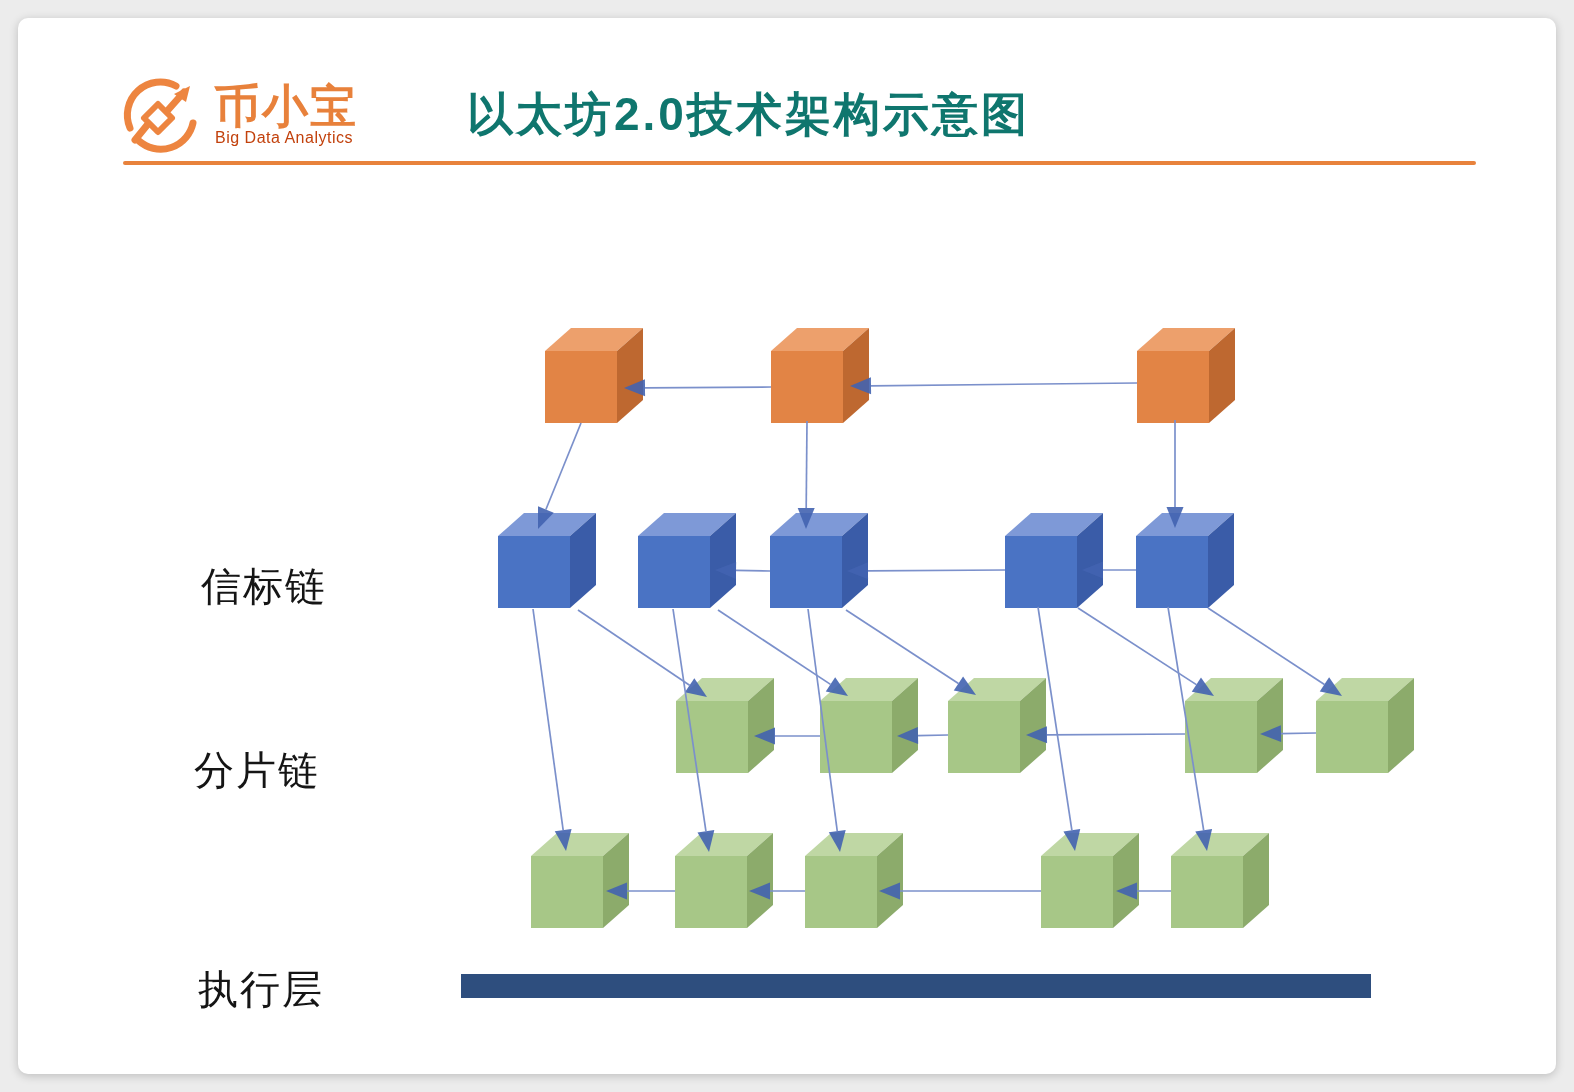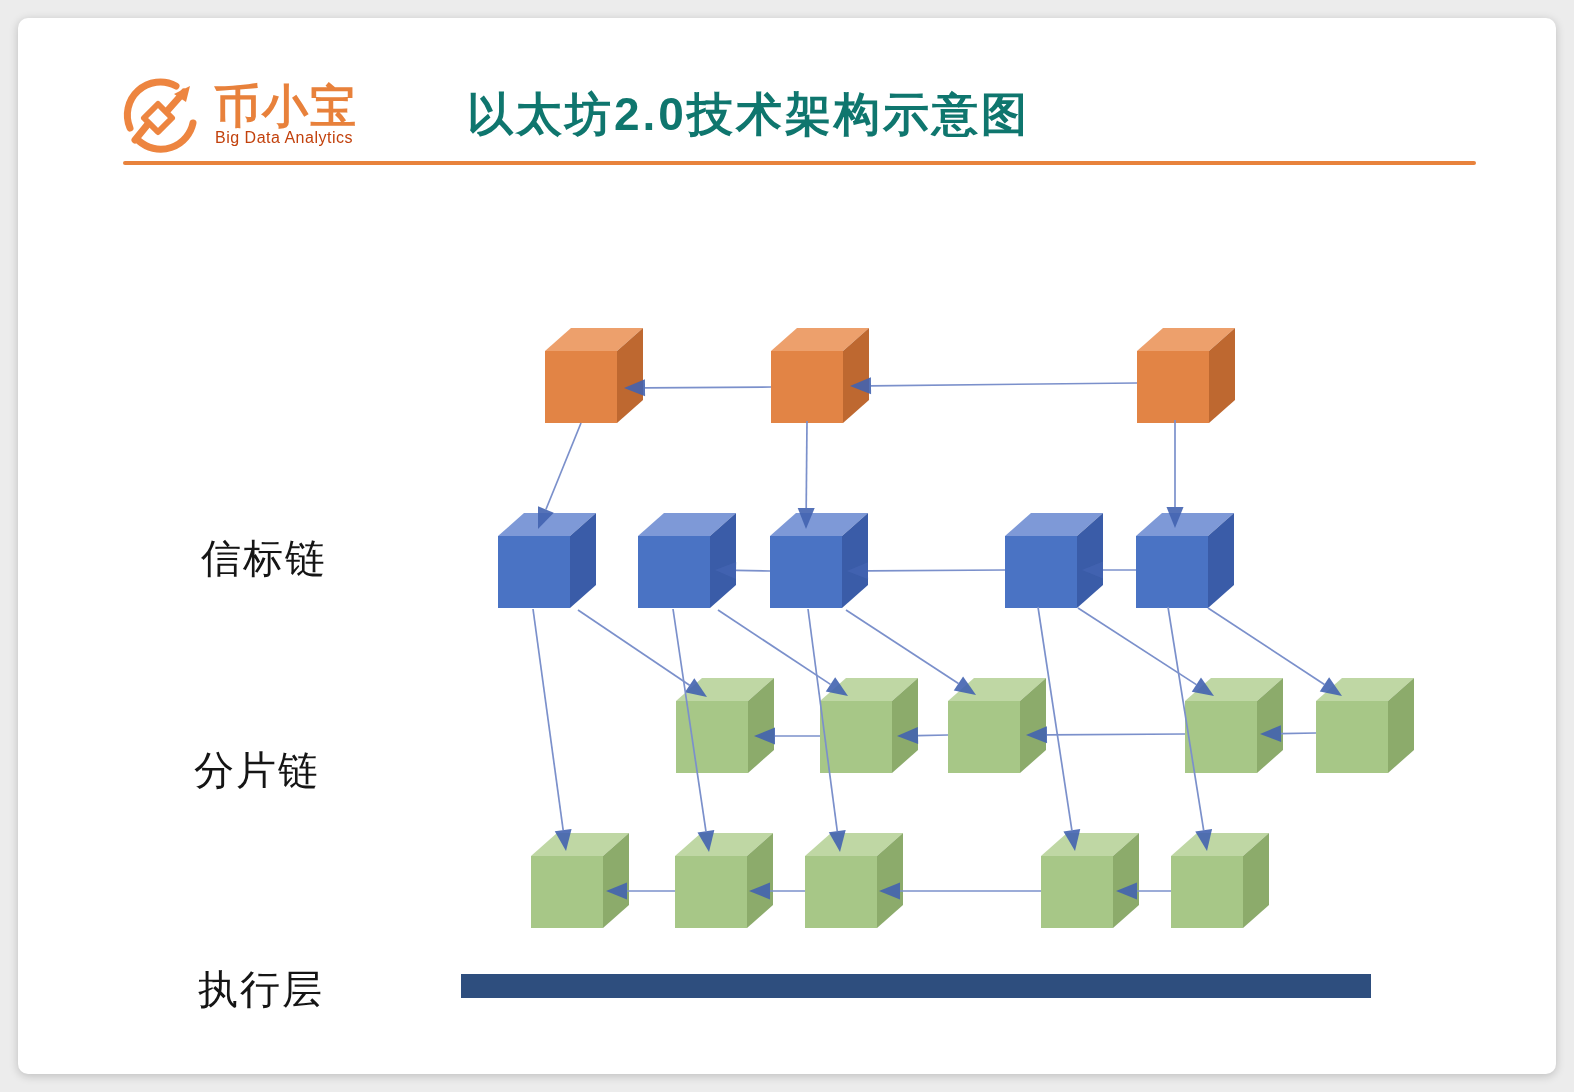--- a/index.html
+++ b/index.html
@@ -236,18 +236,18 @@
         <g>
           <line x1="1023" y1="873" x2="882" y2="873" stroke="#7B90CB" stroke-width="1.7"></line>
           <polygon fill="#4263B0" fill-opacity="0.9" points="861,873 882,864.5 882,881.5"></polygon>
         </g>
         <g>
           <line x1="1153" y1="873" x2="1119" y2="873" stroke="#7B90CB" stroke-width="1.7"></line>
           <polygon fill="#4263B0" fill-opacity="0.9" points="1098,873 1119,864.5 1119,881.5"></polygon>
         </g>
       </svg>
 
-    <div class="row-label" id="label-1" style="left: 183px; top: 516px;">信标链</div>
+    <div class="row-label" id="label-1" style="left: 183px; top: 544px;">信标链</div>
     <div class="row-label" id="label-2" style="left: 176px; top: 728px;">分片链</div>
     <div class="row-label" id="label-3" style="left: 180px; top: 936px; margin-top: 11px;">执行层</div>
 
   </div>
 </div>
 
 </body></html>

